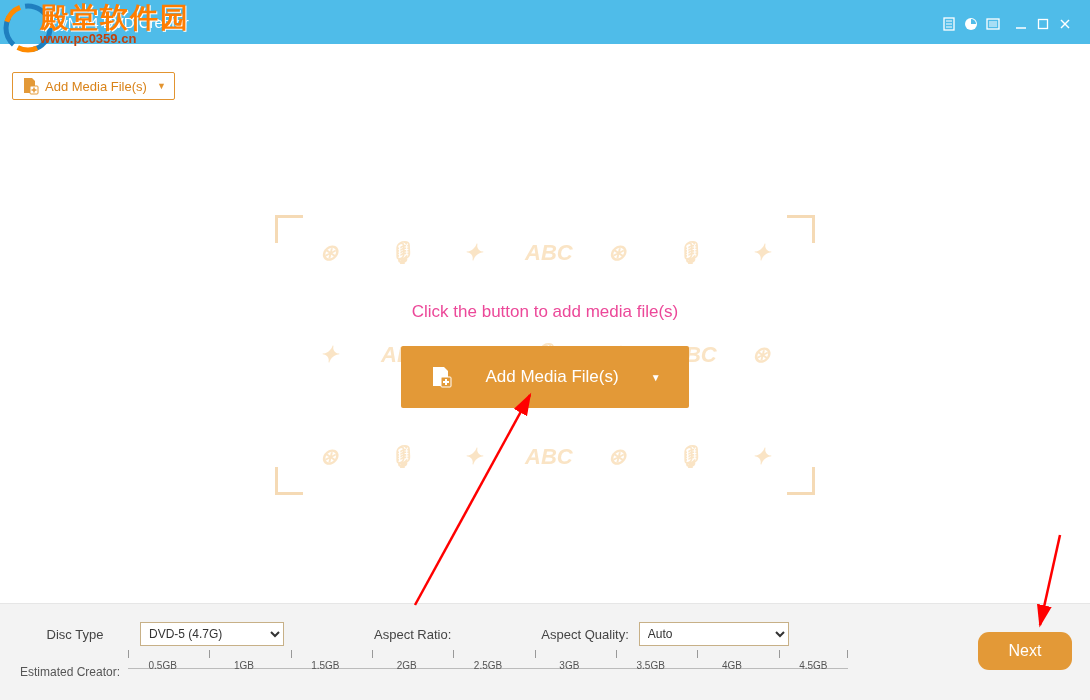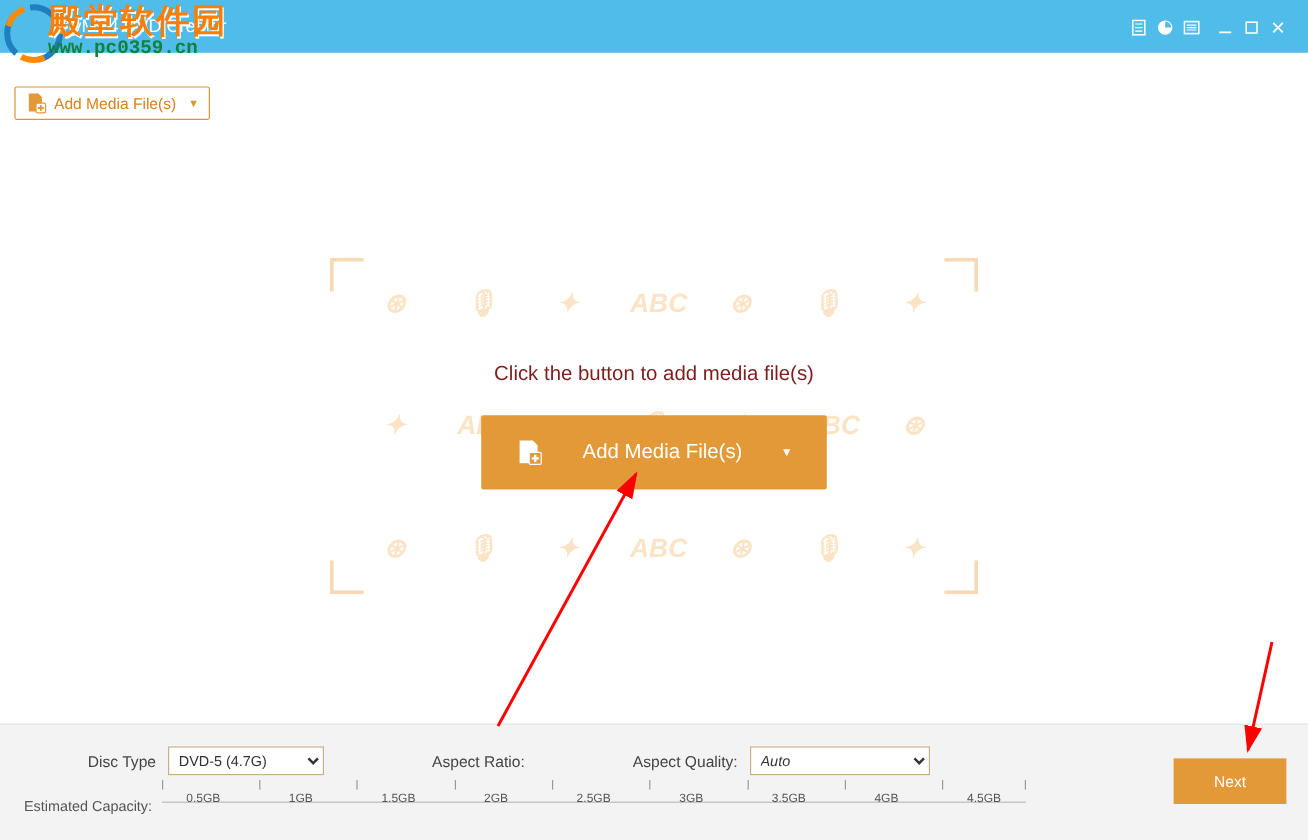--- a/index.html
+++ b/index.html
@@ -8,21 +8,21 @@
 
 .titlebar { height: 44px; background: #4fbce9; display: flex; align-items: center; padding: 0 14px; color: #fff; }
 .titlebar .title { font-size: 15px; margin-left: 28px; }
 .titlebar .spacer { flex: 1; }
 .titlebar .winbtn { width: 22px; text-align: center; font-size: 15px; color: #fff; cursor: pointer; }
 .titlebar .winbtn svg { vertical-align: middle; }
 
 
 .watermark { position: absolute; top: 0; left: 0; z-index: 10; pointer-events: none; font-weight: bold; line-height: 1; }
 .watermark .cn { font-size: 28px; color: #ff7d00; letter-spacing: 2px; text-shadow: 1px 1px 0 #fff; }
-.watermark .url { font-size: 16px; color: #15803d; font-family: Liberation Mono, monospace; }
+.watermark .url { font-size: 13px; color: #c2410c; font-family: Liberation Sans, sans-serif; }
 .watermark .logo-svg { position: absolute; top: 0; left: 0; }
 
 
 .toolbar { padding: 28px 0 0 12px; }
 .add-small {
   display: inline-flex; align-items: center; gap: 6px;
   border: 1px solid #e29430; background: #fff; color: #d98319;
   padding: 0 8px; height: 28px; font-size: 13px; cursor: pointer; border-radius: 2px;
 }
 .add-small .icon { width: 18px; height: 18px; display: inline-flex; align-items: center; justify-content: center; }
@@ -36,52 +36,52 @@
 .corner.tl { top: 0; left: 0; border-right: none; border-bottom: none; }
 .corner.tr { top: 0; right: 0; border-left: none; border-bottom: none; }
 .corner.bl { bottom: 0; left: 0; border-right: none; border-top: none; }
 .corner.br { bottom: 0; right: 0; border-left: none; border-top: none; }
 
 
 .bg-icons { position: absolute; inset: 18px; display: flex; flex-direction: column; justify-content: space-between; opacity: 0.7; pointer-events: none; }
 .bg-row { display: flex; justify-content: space-around; align-items: center; height: 40px; color: #f8d9ad; font-weight: bold; font-style: italic; font-size: 22px; }
 .bg-row span { width: 40px; text-align: center; font-family: Arial; }
 
-.instr { font-size: 17px; color: #7f1d1d; z-index: 2; margin-bottom: 24px; }
+.instr { font-size: 17px; color: #ec4899; z-index: 2; margin-bottom: 24px; }
 .big-add {
   z-index: 2; display: inline-flex; align-items: center; gap: 32px;
   background: #e39937; color: #fff; border: none; cursor: pointer;
   height: 62px; padding: 0 28px; font-size: 17px; border-radius: 2px;
 }
 .big-add .icon { width: 24px; height: 24px; }
 .big-add .caret { font-size: 10px; }
 
 
 .bottom { position: absolute; left: 0; right: 0; bottom: 0; height: 97px; background: #f3f3f3; border-top: 1px solid #e6e6e6; padding: 18px 20px 0 20px; }
 .controls { display: flex; align-items: center; gap: 10px; font-size: 13px; color: #444; }
-.controls .lbl { text-align: right; }
+.controls .lbl { text-align: center; }
 .controls select {
   height: 24px; border: 1px solid #c7b087; background: #fff; font-size: 12px; color: #333;
   padding: 0 4px; cursor: pointer;
 }
 .controls .gap { width: 70px; }
 
 .caprow { display: flex; align-items: center; margin-top: 12px; font-size: 12px; color: #555; }
 .caprow .caplabel { white-space: nowrap; margin-right: 8px; }
 .scale { position: relative; flex: 0 0 720px; height: 28px; }
 .scale .axis { position: absolute; top: 10px; left: 0; right: 0; height: 1px; background: #bbb; }
 .scale .ticklabels { position: absolute; top: 2px; left: 0; right: 0; display: flex; gap: 12px; }
 .scale .tick { flex: 1; position: relative; text-align: center; font-size: 10px; color: #555; }
 .scale .tick::before { content: ""; position: absolute; top: -10px; left: 0; width: 1px; height: 8px; background: #999; }
 .scale .tick:last-child::after { content: ""; position: absolute; top: -10px; right: 0; width: 1px; height: 8px; background: #999; }
 
 .next-btn {
   position: absolute; right: 18px; bottom: 30px;
   width: 94px; height: 38px; background: #e39937; color: #fff; border: none;
-  font-size: 13px; cursor: pointer; border-radius: 0;
+  font-size: 16px; cursor: pointer; border-radius: 11px;
 }
 
 
 .arrow-svg { position: absolute; pointer-events: none; z-index: 50; }
 </style>
 </head>
 <body>
 
 <div class="titlebar">
   <span class="title">AnyMP4 DVD Creator</span>
@@ -199,33 +199,33 @@
       </span>
       <span>Add Media File(s)</span>
       <span class="caret">▼</span>
     </button>
   </div>
 </div>
 
 <div class="bottom">
   <div class="controls">
     <span class="lbl" style="width:110px;">Disc Type</span>
-    <select style="width:130px;">
+    <select style="width:144px;">
       <option>DVD-5 (4.7G)</option>
     </select>
     <span class="gap"></span>
     <span class="lbl">Aspect Ratio:</span>
     <span class="gap"></span>
     <span class="lbl">Aspect Quality:</span>
-    <select style="width:150px;font-style:italic;">
+    <select style="width:150px;">
       <option>Auto</option>
     </select>
   </div>
   <div class="caprow">
-    <span class="caplabel">Estimated Capacity:</span>
+    <span class="caplabel">Estimated Creator:</span>
     <div class="scale">
       <div class="axis"></div>
       <div class="ticklabels" id="ticklabels">
           <div class="tick">0.5GB</div>
           <div class="tick">1GB</div>
           <div class="tick">1.5GB</div>
           <div class="tick">2GB</div>
           <div class="tick">2.5GB</div>
           <div class="tick">3GB</div>
           <div class="tick">3.5GB</div>

